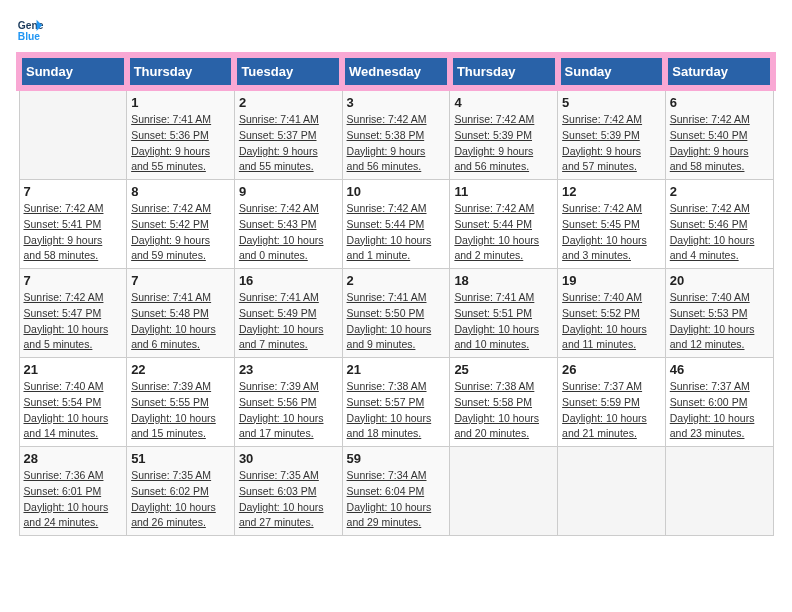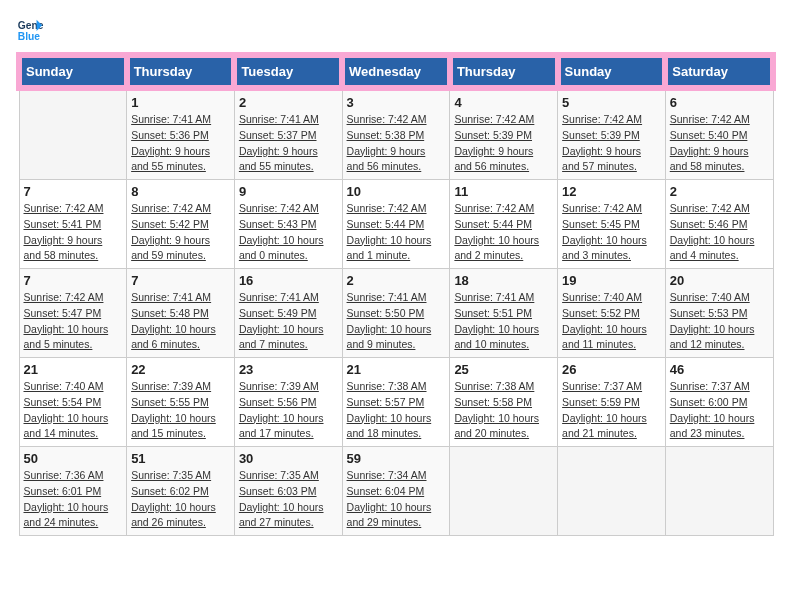--- a/index.html
+++ b/index.html
@@ -220,21 +220,21 @@
           <div class="day-number">26</div>
           <div class="day-info">Sunrise: 7:37 AM<br>Sunset: 5:59 PM<br>Daylight: 10 hours and 21 minutes.</div>
         </td>
         <td>
           <div class="day-number">46</div>
           <div class="day-info">Sunrise: 7:37 AM<br>Sunset: 6:00 PM<br>Daylight: 10 hours and 23 minutes.</div>
         </td>
       </tr>
       <tr>
         <td>
-          <div class="day-number">50</div>
+          <div class="day-number">28</div>
           <div class="day-info">Sunrise: 7:36 AM<br>Sunset: 6:01 PM<br>Daylight: 10 hours and 24 minutes.</div>
         </td>
         <td>
           <div class="day-number">51</div>
           <div class="day-info">Sunrise: 7:35 AM<br>Sunset: 6:02 PM<br>Daylight: 10 hours and 26 minutes.</div>
         </td>
         <td>
           <div class="day-number">30</div>
           <div class="day-info">Sunrise: 7:35 AM<br>Sunset: 6:03 PM<br>Daylight: 10 hours and 27 minutes.</div>
         </td>

